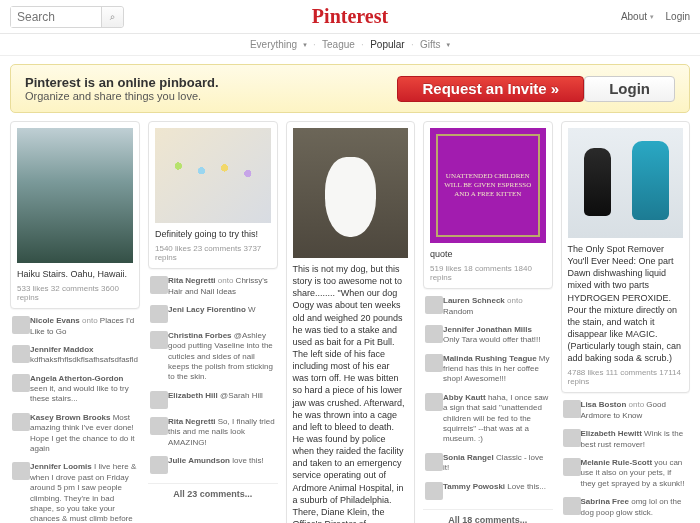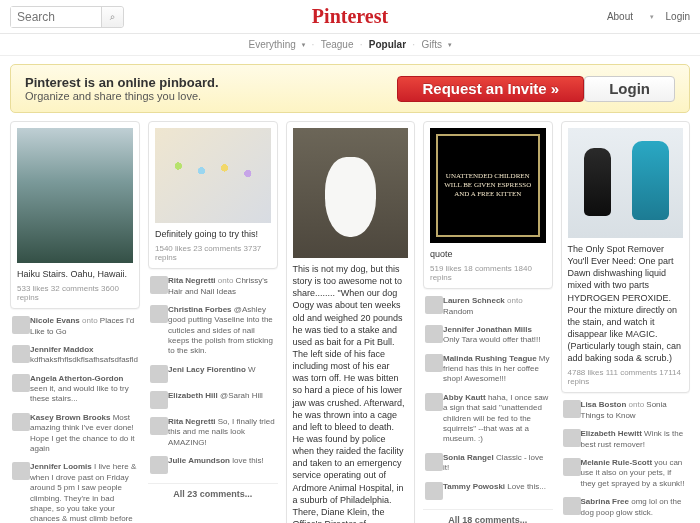--- a/index.html
+++ b/index.html
@@ -4,26 +4,26 @@
 <style>
 *{box-sizing:border-box;margin:0;padding:0}
 body{font-family:"Helvetica Neue",Helvetica,Arial,sans-serif;font-size:10px;color:#333;background:#fff;width:700px}
 a{text-decoration:none;color:#5e5e5e}
 .topbar{height:34px;border-bottom:1px solid #e7e7e7;display:flex;align-items:center;padding:0 10px;position:relative}
 .search-wrap{display:flex;align-items:center;border:1px solid #d6d6d6;border-radius:3px;background:#fff;height:22px}
 .search-input{border:none;outline:none;height:20px;width:90px;padding:0 6px;font-size:12px;color:#777}
 .search-btn{width:22px;height:20px;border:none;background:linear-gradient(#fdfdfd,#f0f0f0);border-left:1px solid #d6d6d6;border-radius:0 3px 3px 0;display:flex;align-items:center;justify-content:center;color:#888;cursor:pointer;font-size:10px}
 .logo{position:absolute;left:50%;transform:translateX(-50%);font-family:"Brush Script MT",cursive;font-size:20px;color:#cb2027;font-weight:bold}
 .top-right{margin-left:auto;display:flex;align-items:center;gap:12px;font-size:10px;color:#5e5e5e}
-.about{display:flex;align-items:center;gap:17px}
+.about{display:flex;align-items:center;gap:3px}
 .chev{font-size:7px;color:#999}
 .catbar{height:22px;display:flex;align-items:center;justify-content:center;gap:6px;font-size:10px;color:#888;border-bottom:1px solid #eee}
 .catbar span{color:#888}
 .catbar .sep{color:#ccc}
-.catbar .popu{color:#333;font-weight:bold}
+.catbar .popu{color:#333;font-weight:normal}
 .banner{margin:8px 10px;background:linear-gradient(#fffbe6,#fdf4c4);border:1px solid #e9dd9a;border-radius:5px;padding:10px 14px;display:flex;align-items:center;gap:0}
 .banner-text{flex:1}
 .banner-text .t1{font-size:13px;font-weight:bold;color:#333}
 .banner-text .t2{font-size:11px;color:#555}
 .btn{display:inline-flex;align-items:center;justify-content:center;height:26px;padding:0 24px;border-radius:4px;font-size:15px;font-weight:bold;cursor:pointer;border:1px solid}
 .btn-red{background:linear-gradient(#e9443b,#cb2027);color:#fff;border-color:#b4181f;text-shadow:0 -1px rgba(0,0,0,.2)}
 .btn-white{background:linear-gradient(#fff,#f2f2f2);color:#444;border-color:#ccc}
 .grid{display:flex;gap:8px;padding:0 10px 10px;align-items:flex-start}
 .col{width:130px;display:flex;flex-direction:column;gap:3px}
 .pin{background:#fff;border:1px solid #e3e3e3;border-radius:4px;padding:6px;box-shadow:0 1px 1px rgba(0,0,0,.04)}
@@ -36,21 +36,21 @@
 .comment-text .onto{color:#999}
 .comment-text .board{color:#5e5e5e}
 .allcomments{font-size:9px;font-weight:bold;color:#666;text-align:center;padding:5px 0;border-top:1px solid #eee;margin-top:2px}
 
 .ph{display:block;width:100%}
 .ph.stairs{background:linear-gradient(180deg,#bfcfd4 0%,#7a9999 40%,#345046 100%);height:135px}
 .ph.nails{background:linear-gradient(135deg,#efe6d0,#d8dce3);height:95px;position:relative;overflow:hidden}
 .ph.nails::before{content:"";position:absolute;inset:0;background:radial-gradient(12px 12px at 20% 40%,#b7e26d 30%,transparent 31%),radial-gradient(12px 12px at 40% 45%,#9ad6f0 30%,transparent 31%),radial-gradient(12px 12px at 60% 42%,#f2d86b 30%,transparent 31%),radial-gradient(12px 12px at 80% 48%,#c7a5e8 30%,transparent 31%)}
 .ph.dog{background:radial-gradient(circle at 50% 55%,#fefefe 0%,#f5f5f5 12%,transparent 14%),linear-gradient(180deg,#6c6658,#4d473d);height:130px;position:relative}
 .ph.dog::after{content:"";position:absolute;left:28%;top:22%;width:44%;height:62%;background:#f7f7f5;border-radius:42% 42% 48% 48%}
-.ph.chalk{background:#000000;height:115px;display:flex;align-items:center;justify-content:center;padding:6px}
+.ph.chalk{background:#a21caf;height:115px;display:flex;align-items:center;justify-content:center;padding:6px}
 .chalkinner{border:2px solid #bca96a;width:100%;height:100%;display:flex;align-items:center;justify-content:center;text-align:center;font-family:"Comic Sans MS",cursive;font-size:7px;color:#eee2c5;line-height:1.25;padding:4px}
 .ph.dawn{background:linear-gradient(180deg,#e9eef2,#d8dfe4);height:110px;position:relative}
 .ph.dawn::before{content:"";position:absolute;left:14%;top:18%;width:24%;height:62%;background:linear-gradient(#2a2a2a,#0d0d0d);border-radius:10px 10px 5px 5px}
 .ph.dawn::after{content:"";position:absolute;right:12%;top:12%;width:32%;height:72%;background:linear-gradient(#2aa8c4,#1c7b93);border-radius:10px 10px 6px 6px}
 </style>
 </head>
 <body>
 
 <div class="topbar">
   <div class="search-wrap">
@@ -128,25 +128,25 @@
       <div class="pin-desc">Definitely going to try this!</div>
       <div class="pin-stats">1540 likes  23 comments  3737 repins</div>
     </div>
     <div id="c2">
         <div class="comment">
           <div class="avatar"></div>
           <div class="comment-text"><span class="name">Rita Negretti</span> <span class="onto">onto</span> <span class="board">Chrissy's Hair and Nail Ideas</span></div>
         </div>
         <div class="comment">
           <div class="avatar"></div>
+          <div class="comment-text"><span class="name">Jeni Lacy Fiorentino</span> W</div>
+        </div>
+        <div class="comment">
+          <div class="avatar"></div>
           <div class="comment-text"><span class="name">Christina Forbes</span> @Ashley good putting Vaseline into the cuticles and sides of nail keeps the polish from sticking to the skin.</div>
-        </div>
-        <div class="comment">
-          <div class="avatar"></div>
-          <div class="comment-text"><span class="name">Jeni Lacy Fiorentino</span> W</div>
         </div>
         <div class="comment">
           <div class="avatar"></div>
           <div class="comment-text"><span class="name">Elizabeth Hill</span> @Sarah Hill</div>
         </div>
         <div class="comment">
           <div class="avatar"></div>
           <div class="comment-text"><span class="name">Rita Negretti</span> So, I finally tried this and me nails look AMAZING!</div>
         </div>
         <div class="comment">
@@ -205,21 +205,21 @@
 
   <div class="col">
     <div class="pin">
       <div class="ph dawn"></div>
       <div class="pin-desc">The Only Spot Remover You'll Ever Need: One part Dawn dishwashing liquid mixed with two parts HYDROGEN PEROXIDE. Pour the mixture directly on the stain, and watch it disappear like MAGIC. (Particularly tough stain, can add baking soda &amp; scrub.)</div>
       <div class="pin-stats">4788 likes  111 comments  17114 repins</div>
     </div>
     <div id="c5">
         <div class="comment">
           <div class="avatar"></div>
-          <div class="comment-text"><span class="name">Lisa Boston</span> <span class="onto">onto</span> <span class="board">Sonia Things to Know</span></div>
+          <div class="comment-text"><span class="name">Lisa Boston</span> <span class="onto">onto</span> <span class="board">Good Ardmore to Know</span></div>
         </div>
         <div class="comment">
           <div class="avatar"></div>
           <div class="comment-text"><span class="name">Elizabeth Hewitt</span> Wink is the best rust remover!</div>
         </div>
         <div class="comment">
           <div class="avatar"></div>
           <div class="comment-text"><span class="name">Melanie Rule-Scott</span> you can use it also on your pets, if they get sprayed by a skunk!!</div>
         </div>
         <div class="comment">

